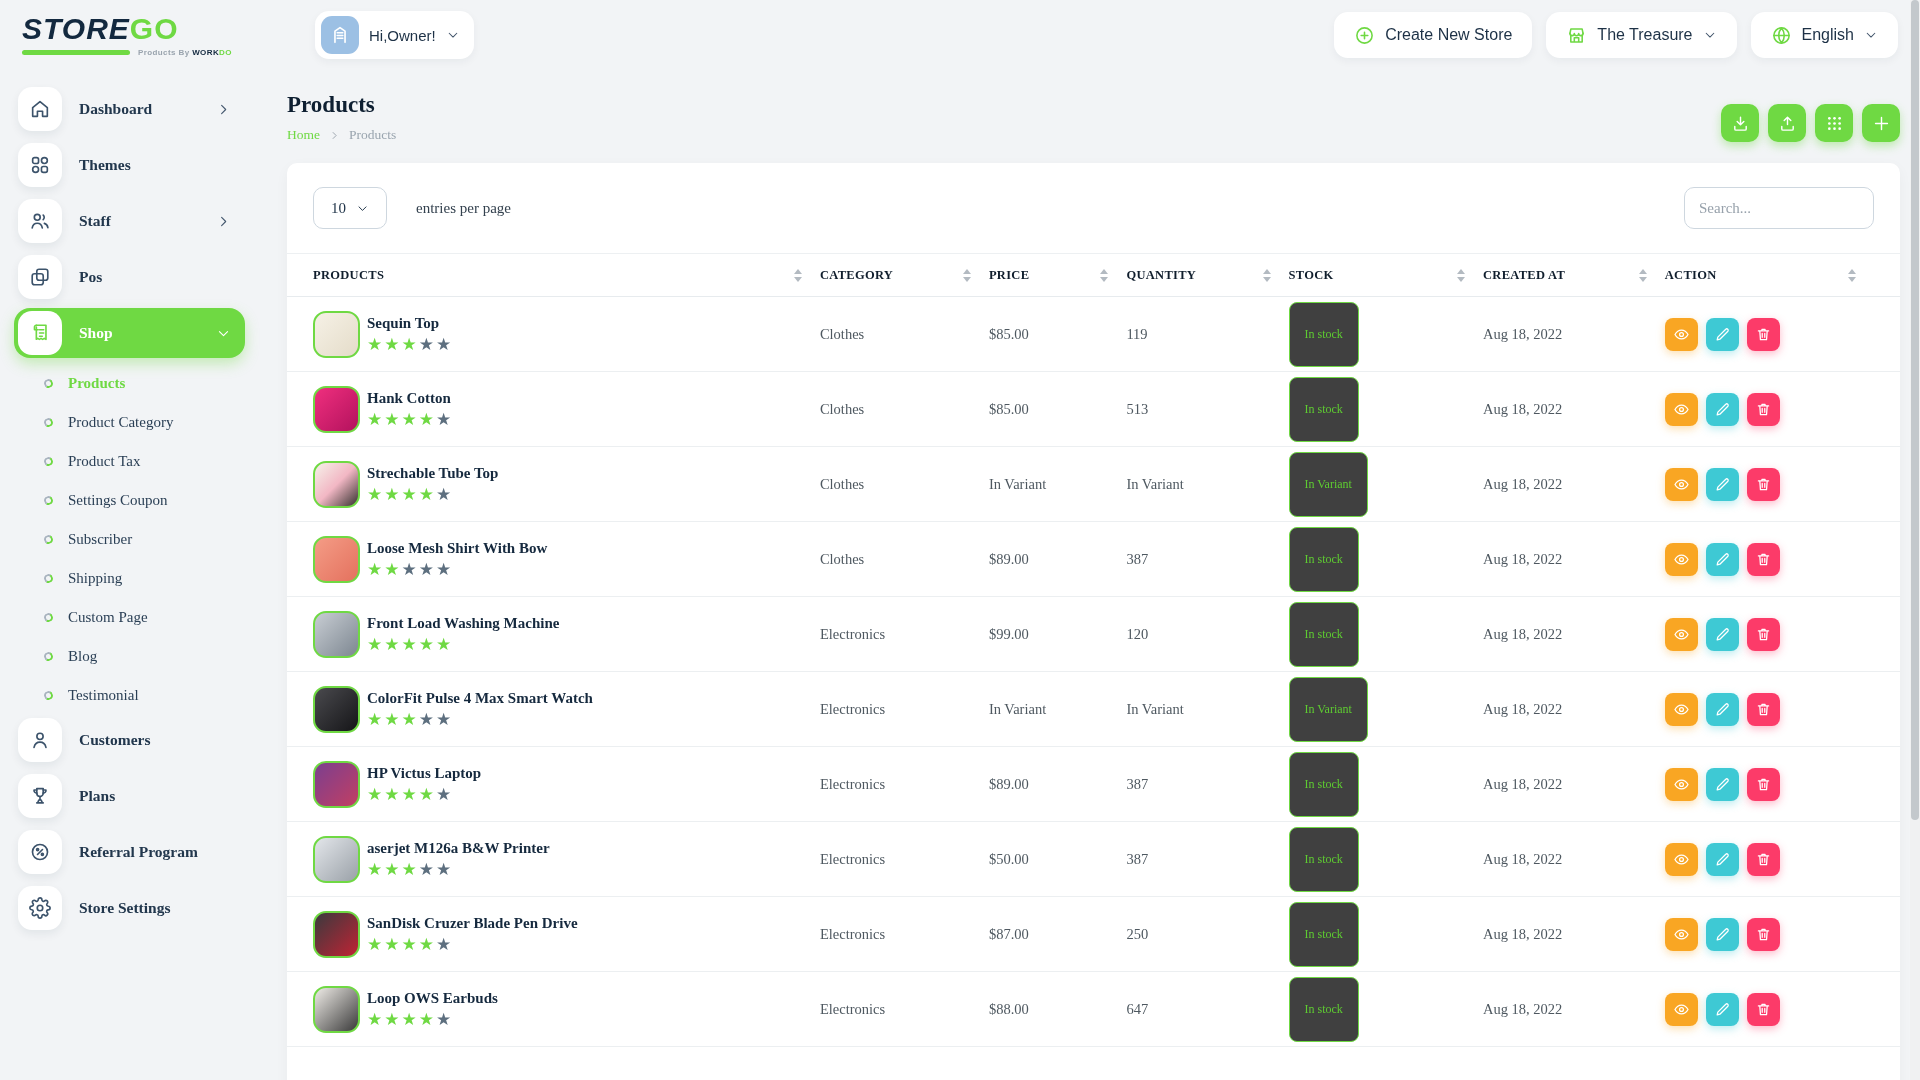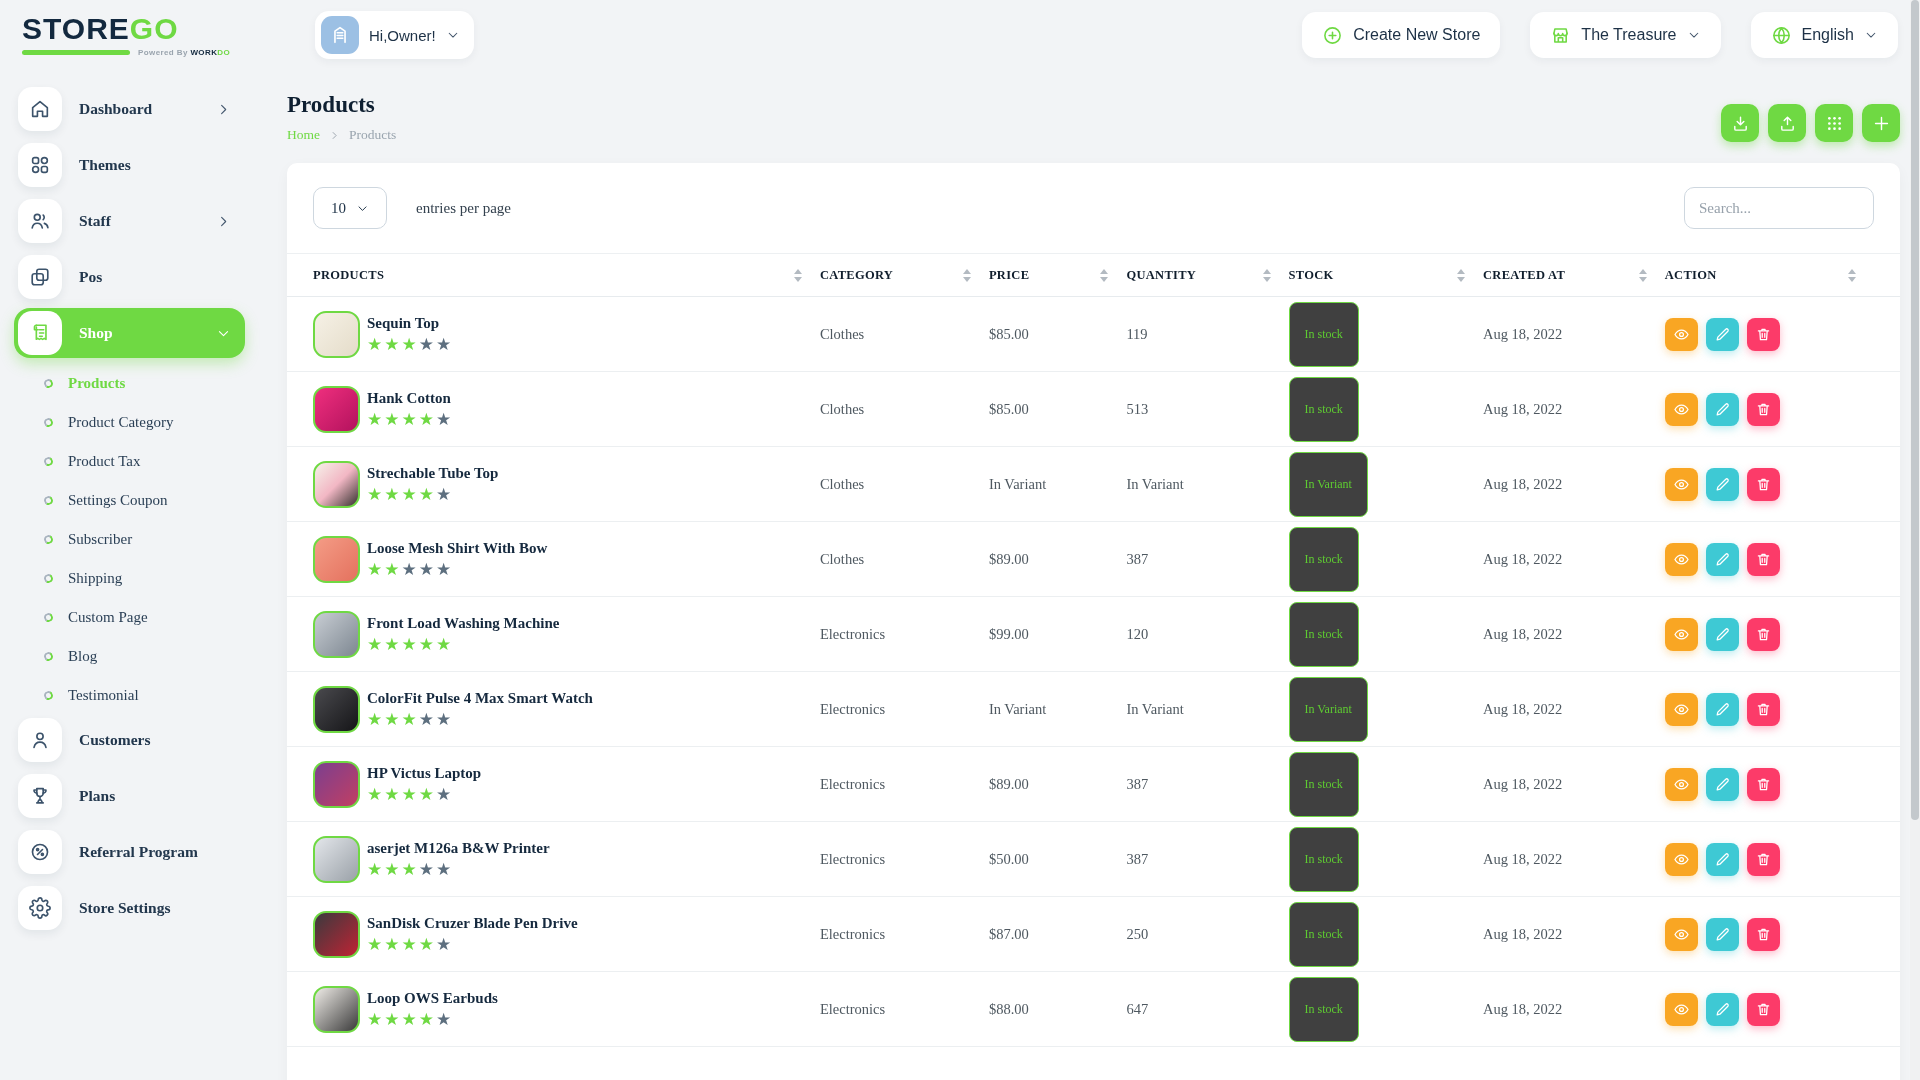--- a/index.html
+++ b/index.html
@@ -3,35 +3,35 @@
 <meta charset="utf-8">
 <style>
   * { margin:0; padding:0; box-sizing:border-box; }
   html,body { width:1920px; height:1080px; overflow:hidden; }
   body { background:#f2f4f6; font-family:"Liberation Sans",sans-serif; color:#21303f; position:relative; }
 
   
   .topbar { height:62px; display:flex; align-items:center; padding:8px 22px 0 22px; }
   .logo { width:235px; }
   .logo-text { font-weight:900; font-size:30px; letter-spacing:1px; line-height:1; }
-  .lt-dark { color:#13293f; } .lt-green { color:#6fd943; }
+  .lt-dark { color:#13293f;font-style:italic; } .lt-green { color:#6fd943; }
   .logo-sub { display:flex; align-items:center; gap:8px; margin-top:4px; }
   .logo-bar { height:5px; width:108px; background:#6fd943; border-radius:3px; }
   .powered { font-size:8px; font-weight:700; color:#9aa4ae; letter-spacing:.4px; }
   .powered b { color:#13293f; } .powered b.g { color:#6fd943; }
 
   .user-pill { margin-left:58px; background:#fff; border-radius:14px; padding:5px 14px 5px 6px;
     display:flex; align-items:center; gap:10px; box-shadow:0 3px 8px rgba(20,40,60,.05); cursor:pointer; }
   .avatar { width:38px; height:38px; border-radius:11px; background:#9cc0e4; display:flex;
     align-items:center; justify-content:center; color:#fff; }
   .avatar svg { width:22px; height:22px; }
   .greeting { font-size:15px; color:#1d3146; }
   .chev-sm svg { width:14px; height:14px; color:#42556b; }
 
-  .top-right { margin-left:auto; display:flex; align-items:center; gap:30px; }
+  .top-right { margin-left:auto; display:flex; align-items:center; gap:14px; }
   .pill-btn { background:#fff; border:none; border-radius:14px; height:46px; padding:0 20px;
     display:flex; align-items:center; gap:10px; font-size:16px; color:#1d3146;
     box-shadow:0 3px 8px rgba(20,40,60,.05); cursor:pointer; font-family:inherit; }
   .pill-btn .icon svg { width:21px; height:21px; color:#6fd943; }
   .pill-btn .chev svg { width:14px; height:14px; color:#42556b; }
 
   
   .layout { display:flex; align-items:flex-start;font-family:Liberation Serif, serif; }
   aside { width:245px; padding:22px 0 0 14px; flex-shrink:0; }
 
@@ -117,21 +117,21 @@
 <body>
 
 <div class="topbar">
   <div class="logo">
     <div class="logo-text">
       <span class="lt-dark">STORE</span><span class="lt-green">GO</span>
     </div>
     <div class="logo-sub">
       <span class="logo-bar"></span>
       <span class="powered">
-        <span>Powered By</span> <b>WORK</b><b class="g">DO</b>
+        <span>Products By</span> <b>WORK</b><b class="g">DO</b>
       </span>
     </div>
   </div>
 
   <div class="user-pill">
     <span class="avatar">
         <span class="icon ">
           <svg viewBox="0 0 24 24" fill="none" stroke="currentColor" stroke-width="1.8" stroke-linecap="round" stroke-linejoin="round">
             <path d="M6.5 20V7.8L12 4l5.5 3.8V20"></path>
             <path d="M9 9.5h6M9 12.5h6M9 15.5h6"></path>

